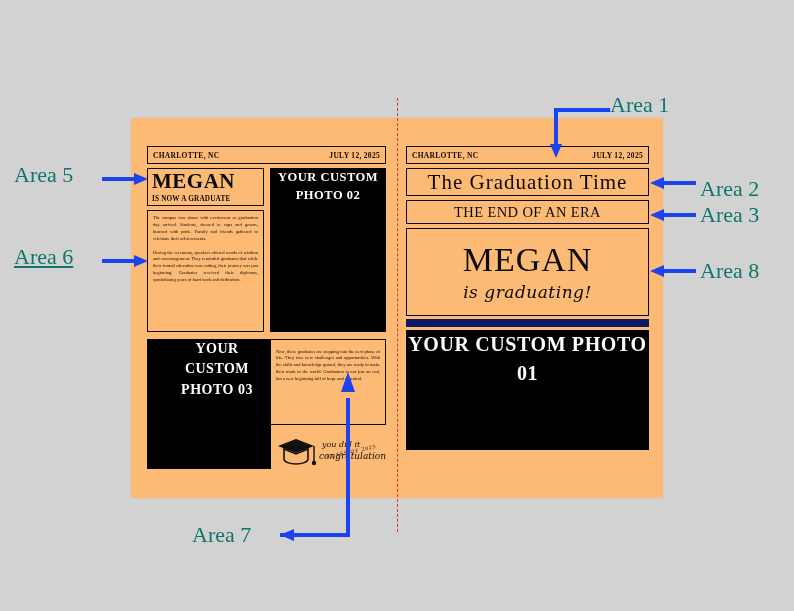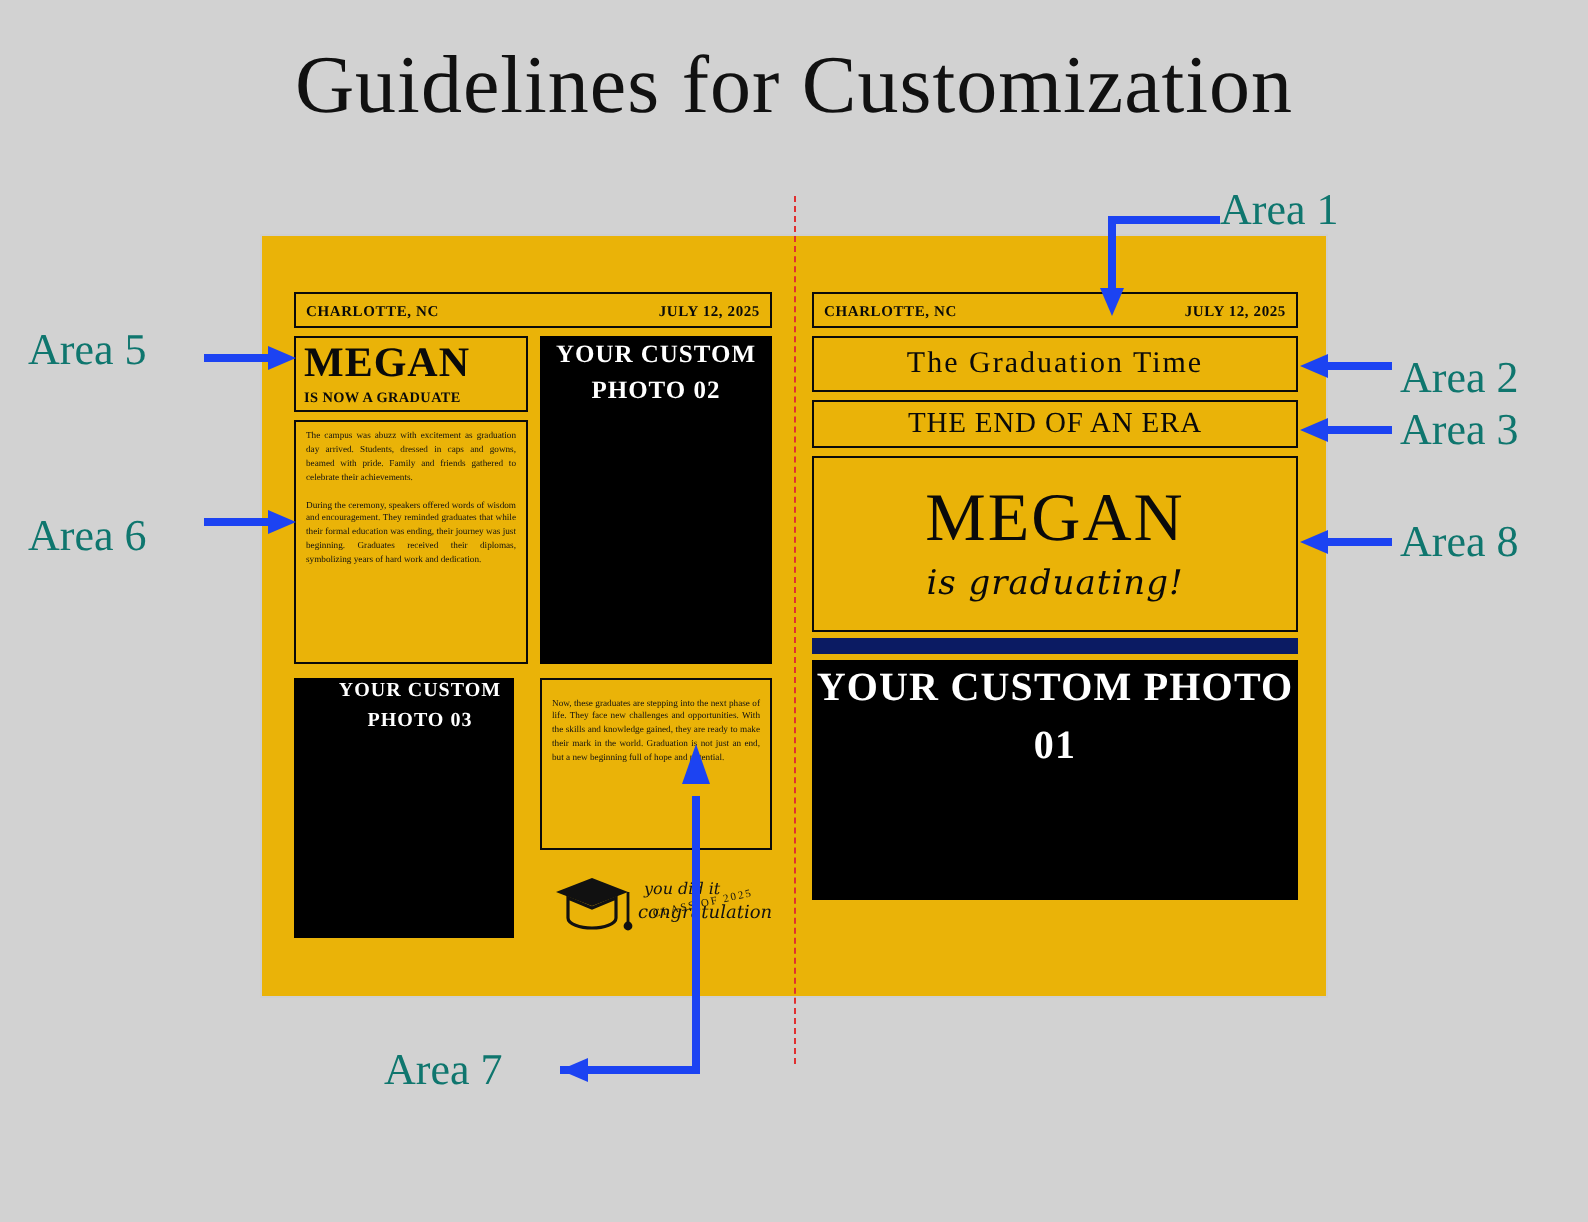--- a/index.html
+++ b/index.html
@@ -33,21 +33,21 @@
     white-space: nowrap;
   }
 
   
   .spread {
     position: absolute;
     left: 131px;
     top: 118px;
     width: 532px;
     height: 380px;
-    background: #eab308;
+    background: #fdba74;
     box-shadow: 0 0 0 1px #cfcfcf;
   }
   .fold {
     position: absolute;
     left: 397px;
     top: 98px;
     width: 0;
     height: 434px;
     border-left: 1.6px dashed #e03030;
   }
@@ -102,22 +102,22 @@
     left: 8px; top: 92px; width: 117px; height: 122px;
     padding: 4px 5px;
     font-size: 4.6px; line-height: 1.5; text-align: justify; color: #111;
   }
   .l-col p { margin: 0 0 7px 0; }
   .photo02 {
     left: 131px; top: 50px; width: 116px; height: 164px;
     font-size: 12.5px; font-weight: bold; letter-spacing: .5px;
   }
   .photo03 {
-    left: 8px; top: 221px; width: 110px; height: 130px;
-    font-size: 10px; font-weight: bold; letter-spacing: .5px; padding-left: 16px;
+    left: 8px; top: 221px; width: 124px; height: 130px;
+    font-size: 14px; font-weight: bold; letter-spacing: .5px; padding-left: 16px;
   }
   .l-col2 {
     left: 131px; top: 221px; width: 116px; height: 86px;
     padding: 4px 5px;
     font-size: 4.6px; line-height: 1.5; text-align: justify; color: #111;
   }
   .l-art {
     left: 131px; top: 312px; width: 116px; height: 40px;
   }
   .l-art svg { display: block; width: 100%; height: 100%; }
@@ -126,21 +126,21 @@
   .r-head {
     left: 4px; top: 28px; width: 243px; height: 18px;
     display: flex; align-items: center; justify-content: space-between;
     padding: 0 5px;
     font-size: 7.5px; font-weight: bold; letter-spacing: .3px;
     color: #0a0a0a;
   }
   .r-masthead {
     left: 4px; top: 50px; width: 243px; height: 28px;
     display: flex; align-items: center; justify-content: center;
-    font-size: 15px; letter-spacing: 1px; color: #0a0a0a;
+    font-size: 21px; letter-spacing: 1px; color: #0a0a0a;
     font-family: "Liberation Serif", serif;
   }
   .r-masthead .mh { font-style: normal; }
   .r-banner {
     left: 4px; top: 82px; width: 243px; height: 24px;
     display: flex; align-items: center; justify-content: center;
     font-size: 14.5px; letter-spacing: .4px; color: #0a0a0a; text-align: right;
   }
   .r-bigbox {
     left: 4px; top: 110px; width: 243px; height: 88px;
@@ -183,21 +183,20 @@
     stroke-width: 4;
     fill: none;
   }
   .arrow-svg polygon { fill: #1c43f2; }
 </style>
 </head>
 <body>
 
 <div id="stage">
 
-  <div class="main-title">Guidelines for Customization</div>
 
   <div class="spread">
 
     <div class="page page-left">
 
       <div class="blk rule l-head">
         <span>CHARLOTTE, NC</span>
         <span>JULY 12, 2025</span>
       </div>
 
@@ -295,21 +294,21 @@
     <path d="M48 7 L16 7"></path>
     <polygon points="2,7 16,1 16,13"></polygon>
   </svg>
 
   <div class="anno" style="left:14px; top:162px;">Area 5</div>
   <svg class="arrow-svg" style="left:100px; top:172px; width:50px; height:14px;" viewBox="0 0 50 14">
     <path d="M2 7 L34 7"></path>
     <polygon points="48,7 34,1 34,13"></polygon>
   </svg>
 
-  <div class="anno" style="left:14px; top:255px;">Area 6</div>
+  <div class="anno" style="left:14px; top:244px;text-decoration:underline;">Area 6</div>
   <svg class="arrow-svg" style="left:100px; top:254px; width:50px; height:14px;" viewBox="0 0 50 14">
     <path d="M2 7 L34 7"></path>
     <polygon points="48,7 34,1 34,13"></polygon>
   </svg>
 
   <div class="anno" style="left:192px; top:522px;">Area 7</div>
   <svg class="arrow-svg" style="left:278px; top:370px; width:90px; height:172px;" viewBox="0 0 90 172">
     <path d="M2 165 L70 165 L70 28"></path>
     <polygon points="70,2 63,22 77,22"></polygon>
     <polygon points="2,165 16,159 16,171"></polygon>

